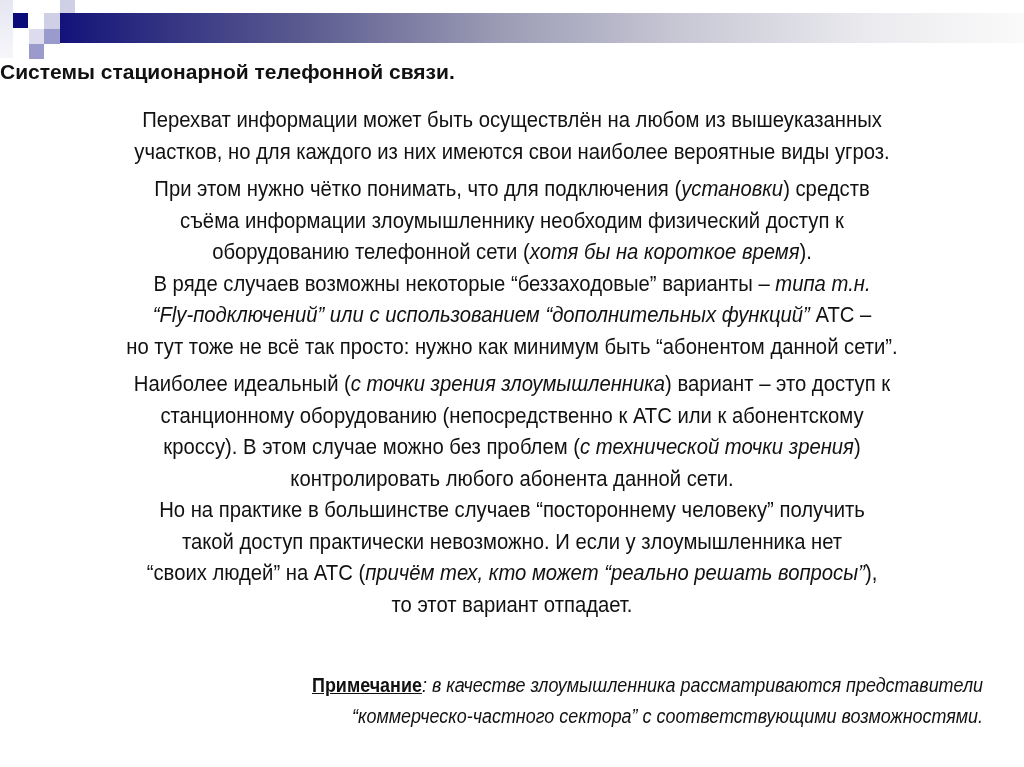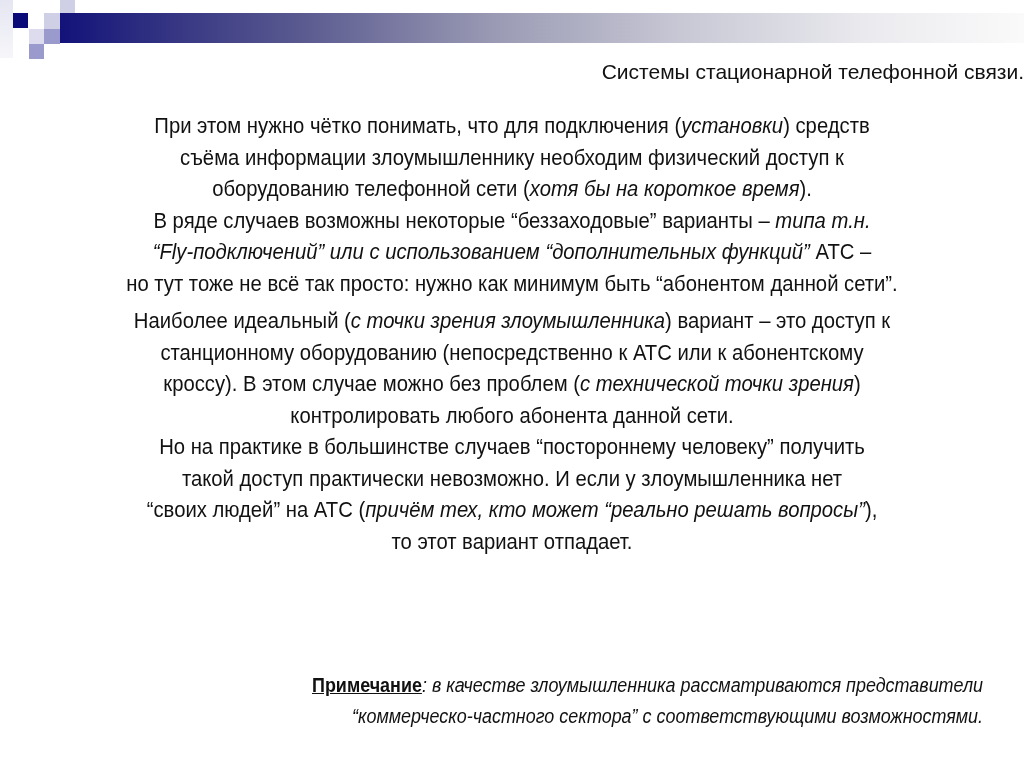--- a/index.html
+++ b/index.html
@@ -10,21 +10,21 @@
       color: #111111;
     }
     .deco { position: absolute; }
     .sq { position: absolute; width: 16px; height: 16px; }
     .bar {
       position: absolute; left: 60px; top: 13px; width: 964px; height: 30px;
       background: linear-gradient(to right, #12127a 0%, #2b2b80 8%, #5a5a90 25%, #9a9ab4 45%, #c9c9d6 65%, #ececf0 85%, #fafafa 100%);
     }
     .title {
       position: absolute; left: 0; width: 1024px; top: 60px;
-      text-align: right; font-weight: normal; font-size: 21px;
+      text-align: left; font-weight: bold; font-size: 21px;
     }
     .body-text {
       position: absolute; left: 0; width: 1024px; top: 104px;
       text-align: center; font-size: 22.5px; line-height: 31.5px;
     }
     .line { display: block; white-space: nowrap; transform: scaleX(0.9); transform-origin: center; }
     .gap { height: 6px; }
     .note {
       position: absolute; left: 0; width: 1024px; top: 670px;
       text-align: right; font-size: 19.5px; line-height: 31px;
@@ -44,20 +44,24 @@
   <div class="sq" style="left:60px;top:13px;width:15px;height:16px;background:#9a9acc;"></div>
   <div class="sq" style="left:29px;top:29px;width:15px;height:15px;background:#dcdcee;"></div>
   <div class="sq" style="left:44px;top:29px;width:16px;height:15px;background:#9a9acc;"></div>
   <div class="sq" style="left:29px;top:44px;width:15px;height:15px;background:#9a9acc;"></div>
   <div class="bar"></div>
 </div>
 
 <div class="title">Системы стационарной телефонной связи.</div>
 
 <div class="body-text">
+  <div>
+    <span class="line">Перехват информации может быть осуществлён на любом из вышеуказанных</span>
+    <span class="line">участков, но для каждого из них имеются свои наиболее вероятные виды угроз.</span>
+  </div>
   <div class="gap"></div>
   <div>
     <span class="line"><span>При этом нужно чётко понимать, что для подключения (</span><i>установки</i><span>) средств</span></span>
     <span class="line">съёма информации злоумышленнику необходим физический доступ к</span>
     <span class="line"><span>оборудованию телефонной сети (</span><i>хотя бы на короткое время</i><span>).</span></span>
     <span class="line"><span>В ряде случаев возможны некоторые “беззаходовые” варианты – </span><i>типа т.н.</i></span>
     <span class="line"><i>“Fly-подключений” или с использованием “дополнительных функций”</i><span> АТС –</span></span>
     <span class="line">но тут тоже не всё так просто: нужно как минимум быть “абонентом данной сети”.</span>
   </div>
   <div class="gap"></div>

